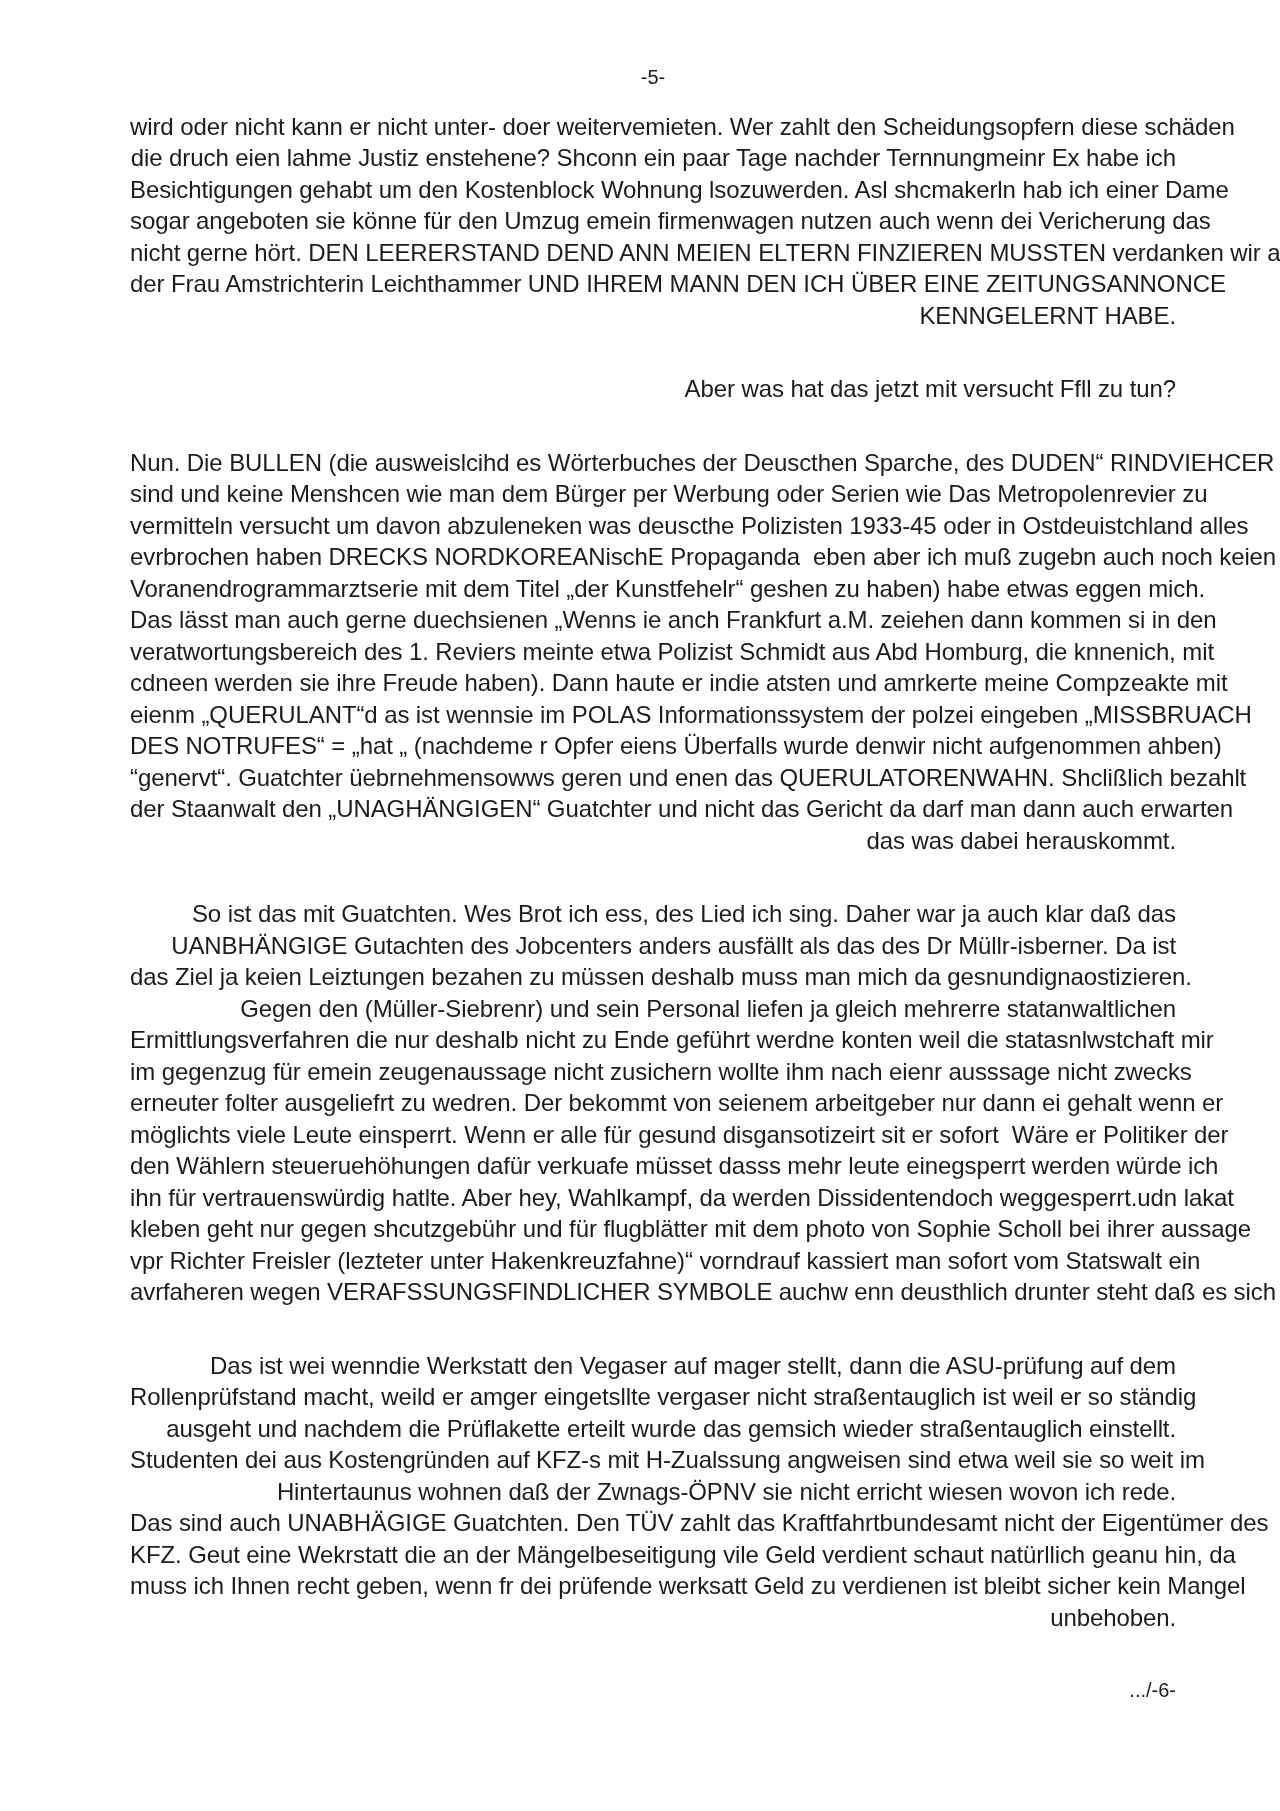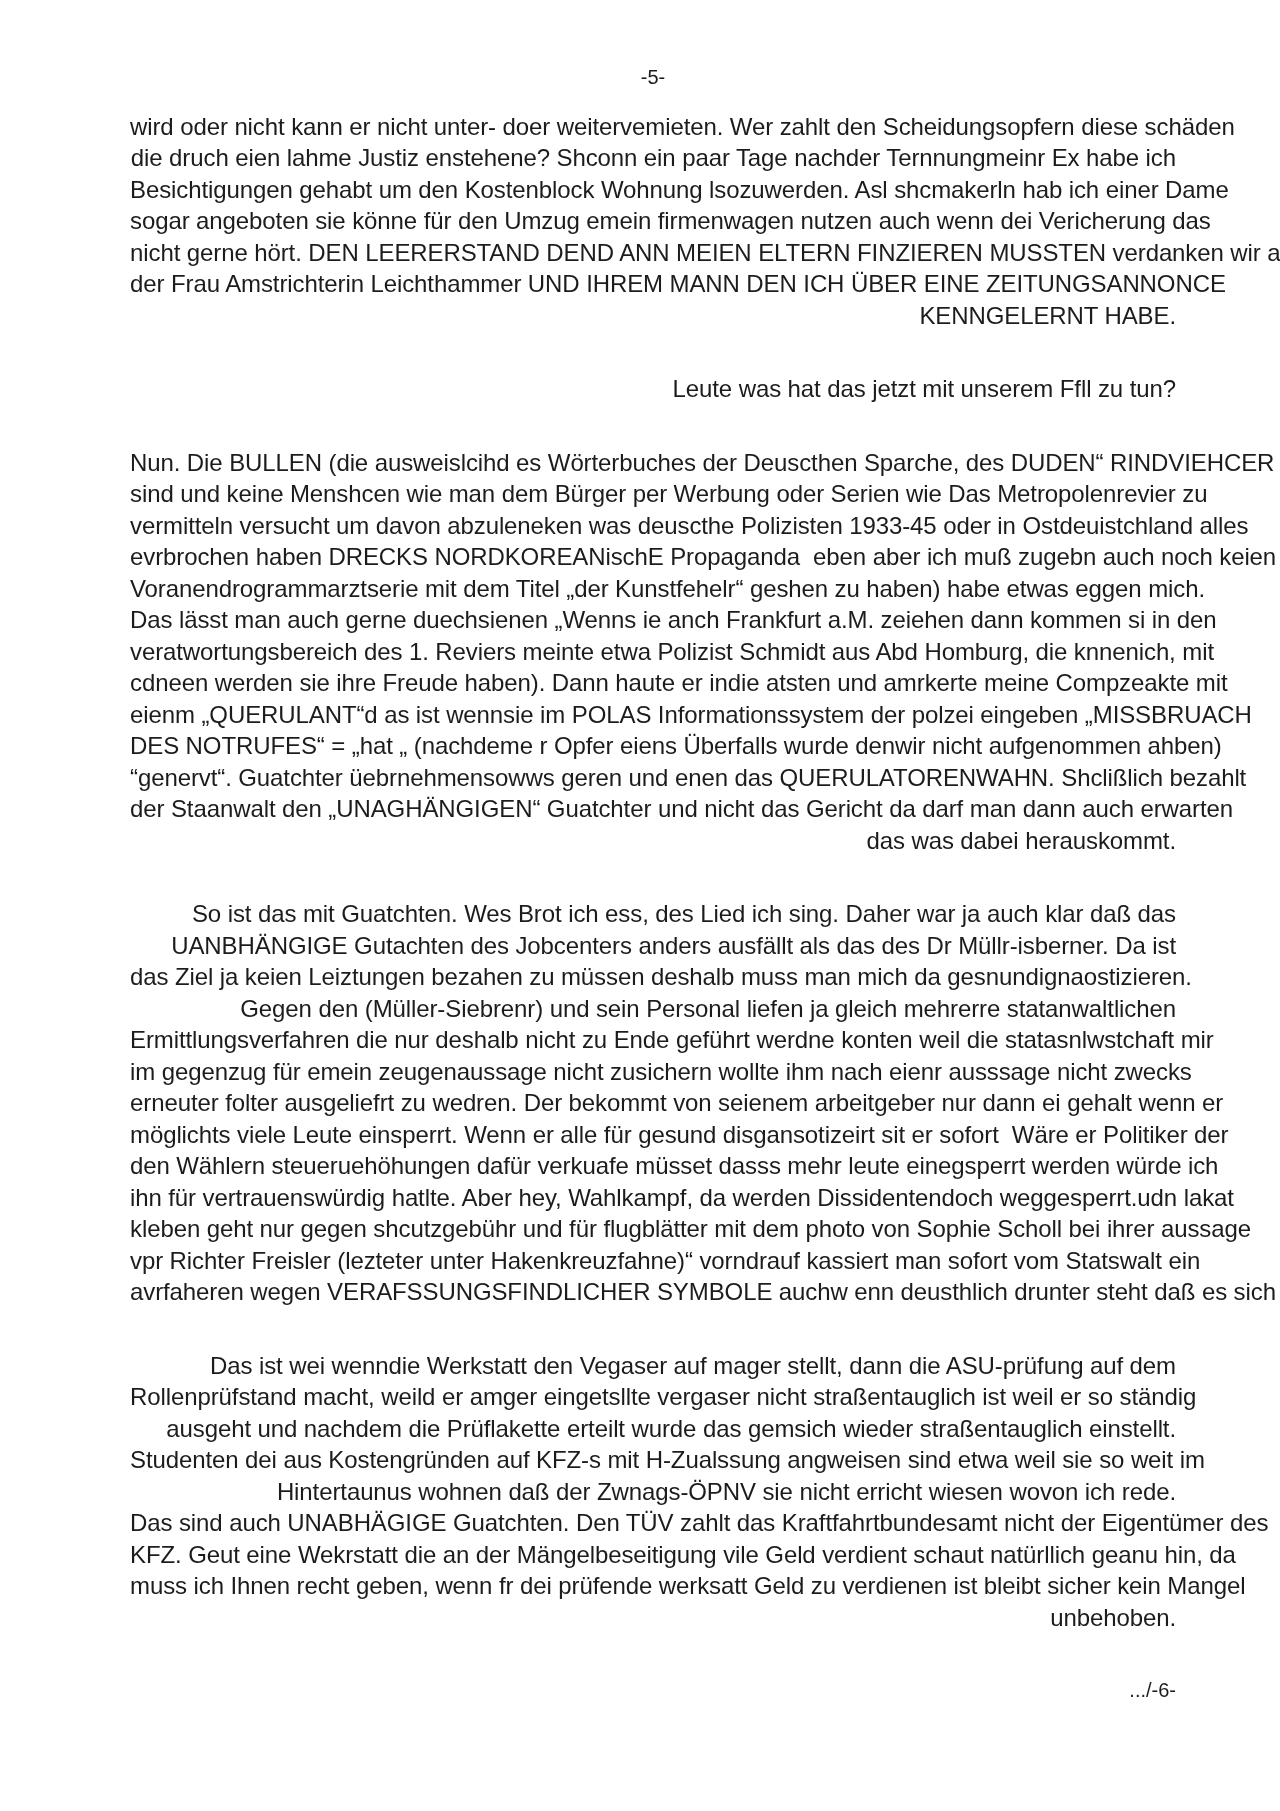--- a/index.html
+++ b/index.html
@@ -59,21 +59,21 @@
     <div class="page-number">-5-</div>
 
     <div class="para">wird oder nicht kann er nicht unter- doer weitervemieten. Wer zahlt den Scheidungsopfern diese schäden
 die druch eien lahme Justiz enstehene? Shconn ein paar Tage nachder Ternnungmeinr Ex habe ich
 Besichtigungen gehabt um den Kostenblock Wohnung lsozuwerden. Asl shcmakerln hab ich einer Dame
 sogar angeboten sie könne für den Umzug emein firmenwagen nutzen auch wenn dei Vericherung das
 nicht gerne hört. DEN LEERERSTAND DEND ANN MEIEN ELTERN FINZIEREN MUSSTEN verdanken wir allein
 der Frau Amstrichterin Leichthammer UND IHREM MANN DEN ICH ÜBER EINE ZEITUNGSANNONCE
 KENNGELERNT HABE.</div>
 
-    <div class="para">Leute was hat das jetzt mit unserem Ffll zu tun?</div>
+    <div class="para">Aber was hat das jetzt mit versucht Ffll zu tun?</div>
 
     <div class="para">Nun. Die BULLEN (die ausweislcihd es Wörterbuches der Deuscthen Sparche, des DUDEN“ RINDVIEHCER
 sind und keine Menshcen wie man dem Bürger per Werbung oder Serien wie Das Metropolenrevier zu
 vermitteln versucht um davon abzuleneken was deuscthe Polizisten 1933-45 oder in Ostdeuistchland alles
 evrbrochen haben DRECKS NORDKOREANischE Propaganda  eben aber ich muß zugebn auch noch keien
 Voranendrogrammarztserie mit dem Titel „der Kunstfehelr“ geshen zu haben) habe etwas eggen mich.
 Das lässt man auch gerne duechsienen „Wenns ie anch Frankfurt a.M. zeiehen dann kommen si in den
 veratwortungsbereich des 1. Reviers meinte etwa Polizist Schmidt aus Abd Homburg, die knnenich, mit
 cdneen werden sie ihre Freude haben). Dann haute er indie atsten und amrkerte meine Compzeakte mit
 eienm „QUERULANT“d as ist wennsie im POLAS Informationssystem der polzei eingeben „MISSBRUACH

